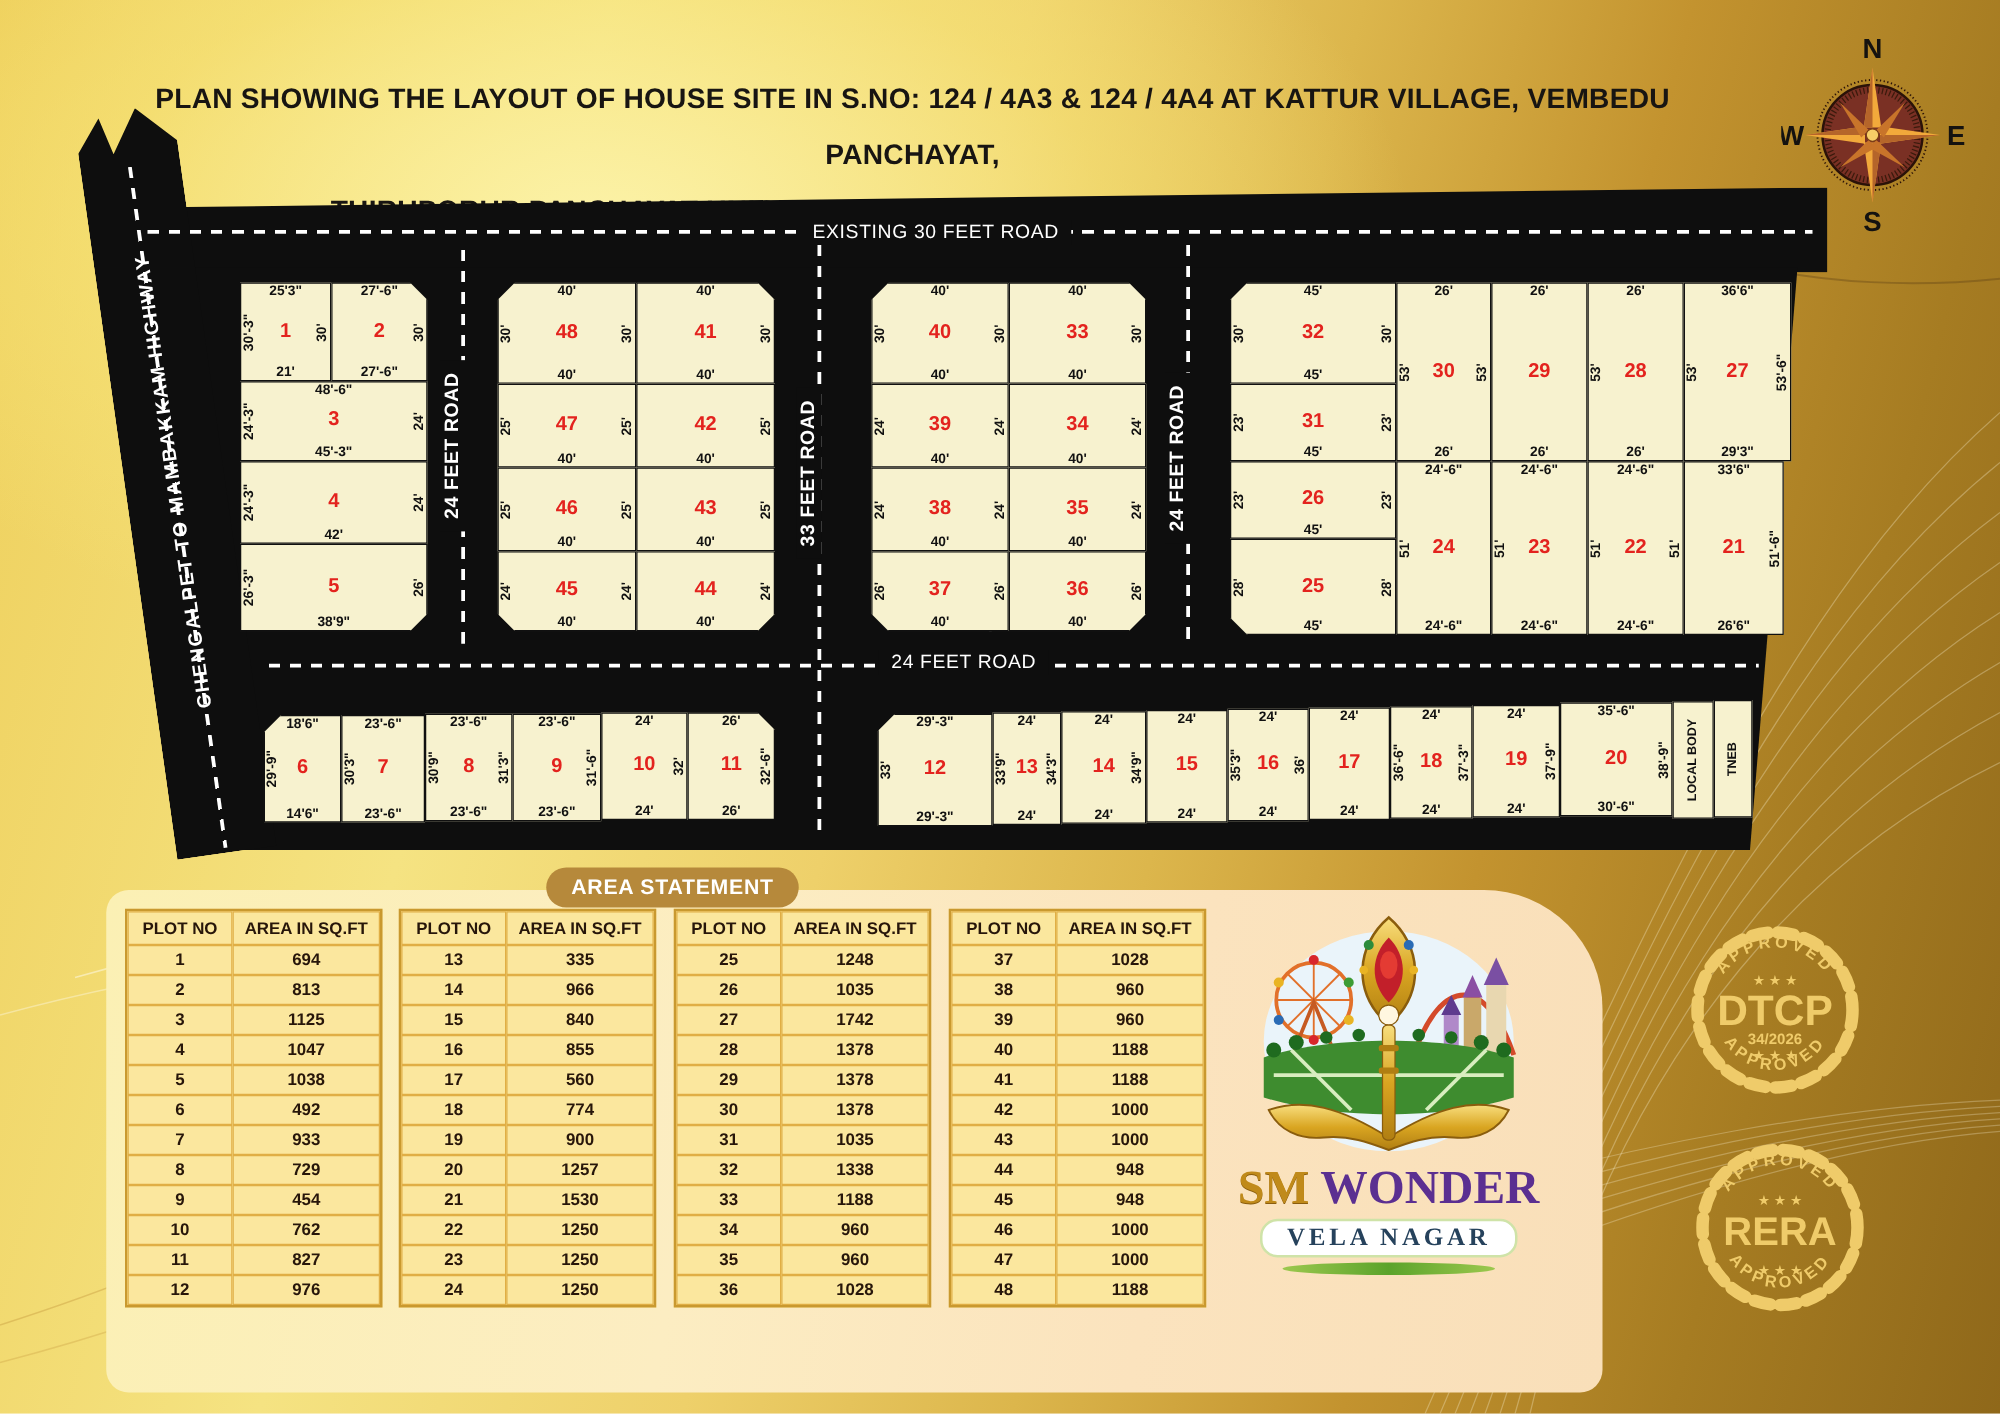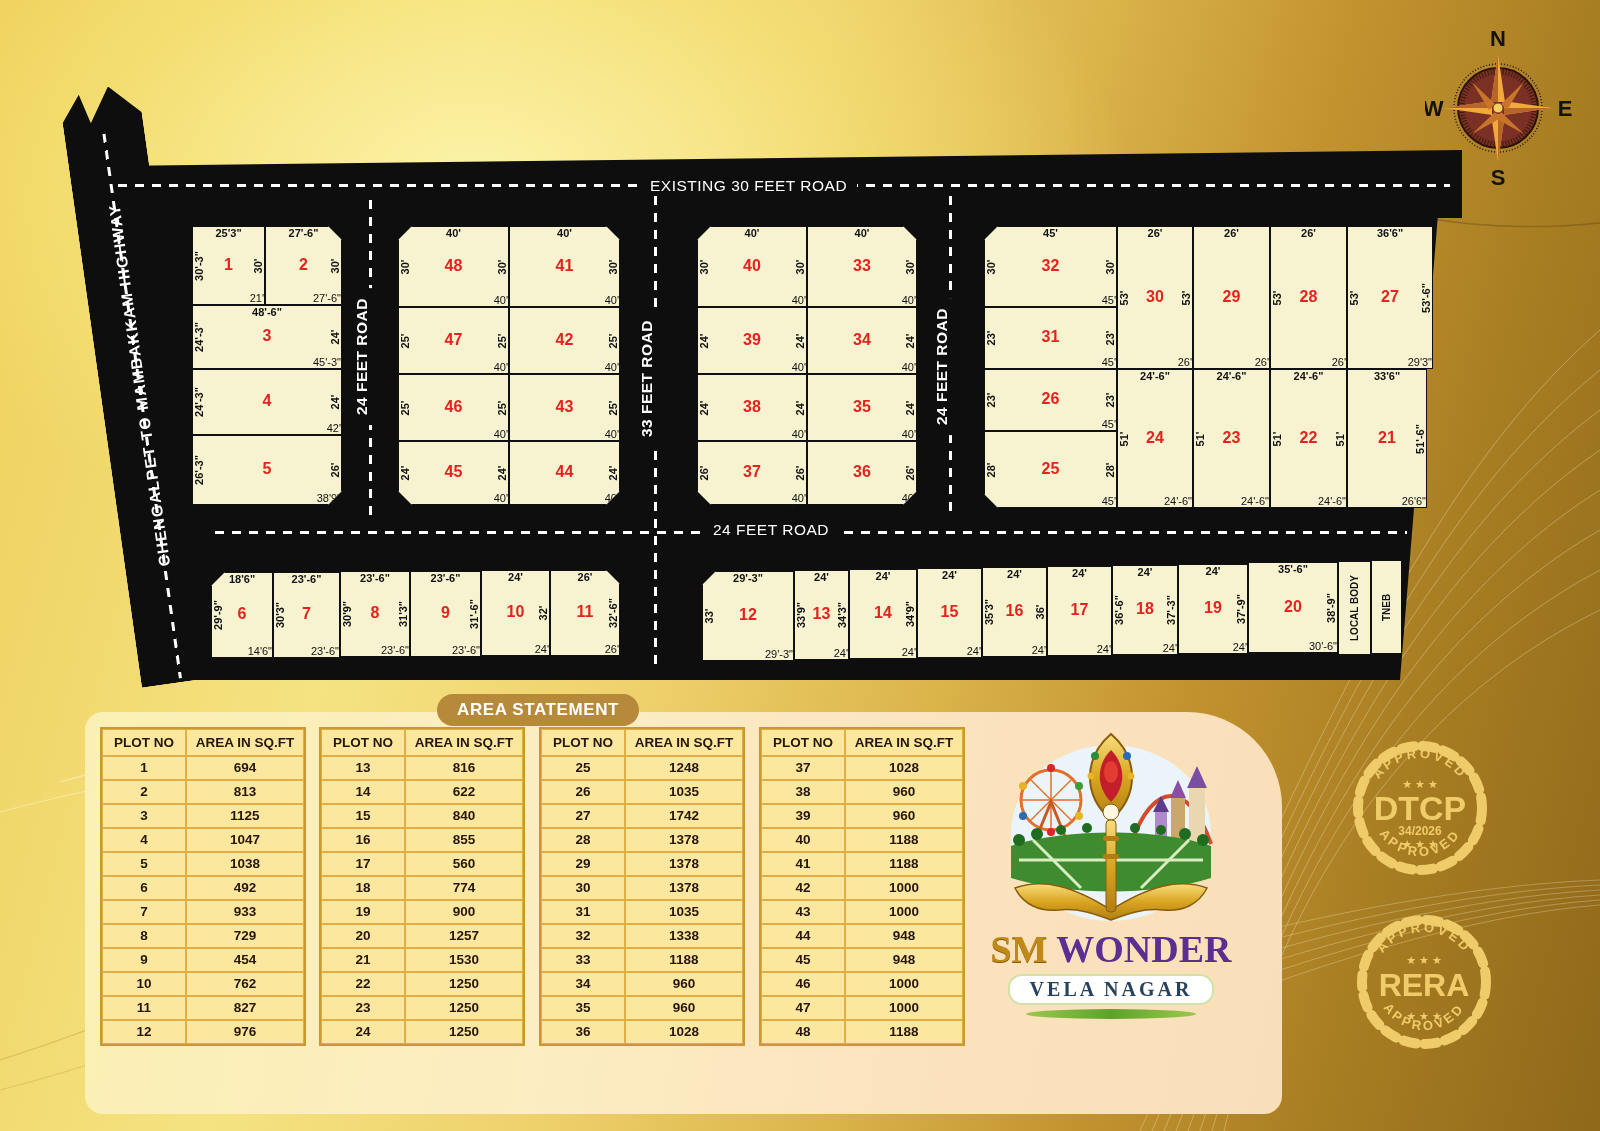--- a/index.html
+++ b/index.html
@@ -27,21 +27,21 @@
   .dash-v{position:absolute;width:3px;background:repeating-linear-gradient(180deg,#fff 0 9px,transparent 9px 17px);}
   .survey{position:absolute;width:2px;background:repeating-linear-gradient(180deg,#1c1c1c 0 7px,transparent 7px 13px);transform-origin:top left;}
   .rlabel{position:absolute;color:#fff;font-weight:normal;font-size:15.5px;background:#0E0E0E;
     padding:1px 10px;white-space:nowrap;letter-spacing:.5px;}
   .rlabel-v{position:absolute;color:#fff;font-weight:bold;font-size:15.5px;background:#0E0E0E;
     writing-mode:vertical-rl;transform:rotate(180deg);padding:10px 1px;white-space:nowrap;letter-spacing:.5px;}
   .plot{position:absolute;background:#F7F2CF;border:1.6px solid #101010;box-sizing:border-box;}
   .plot .pnum{position:absolute;left:0;right:0;top:50%;transform:translateY(-54%);
     text-align:center;font-weight:bold;font-size:16px;color:#E3231E;}
   .plot .dt{position:absolute;top:0px;left:0;right:0;text-align:center;font-weight:bold;font-size:11px;color:#111;white-space:nowrap;}
-  .plot .db{position:absolute;bottom:0px;left:0;right:0;text-align:right;font-weight:normal;font-size:11px;color:#111;white-space:nowrap;}
+  .plot .db{position:absolute;bottom:0px;left:0;right:0;text-align:center;font-weight:bold;font-size:11px;color:#111;white-space:nowrap;}
   .plot .dl{position:absolute;left:0px;top:50%;transform:translateY(-50%) ;writing-mode:vertical-rl;}
   .plot .dr{position:absolute;right:0px;top:50%;transform:translateY(-50%);writing-mode:vertical-rl;}
   .plot .dl,.plot .dr{font-weight:bold;font-size:11px;color:#111;white-space:nowrap;}
   .plot .dl span,.plot .dr span{display:inline-block;transform:rotate(180deg);}
   .plot.strip .slabel{position:absolute;inset:0;display:flex;align-items:center;justify-content:center;
     writing-mode:vertical-rl;transform:rotate(180deg);font-size:10px;font-weight:bold;color:#111;white-space:nowrap;}
   
   .panel{position:absolute;left:85px;top:712px;width:1197px;height:402px;
     border-radius:18px 95px 18px 18px;
     background:linear-gradient(100deg,#FBF0B4 0%,#FCEDC2 40%,#FBE3BE 70%,#F9DFB9 100%);}
@@ -85,20 +85,24 @@
       <path d="M1150,988 C1310,935 1470,897 1600,890" fill="none" stroke="rgba(255,248,222,0.28)" stroke-width="1"></path>
       <path d="M1150,974 C1310,925 1470,891 1600,885" fill="none" stroke="rgba(255,248,222,0.28)" stroke-width="1"></path>
       <path d="M1150,960 C1310,915 1470,885 1600,880" fill="none" stroke="rgba(255,248,222,0.28)" stroke-width="1"></path>
       <path d="M60,782 C260,724 480,712 700,730" fill="none" stroke="rgba(255,255,255,0.45)" stroke-width="1.2"></path>
       <path d="M0,812 C220,752 470,738 690,756" fill="none" stroke="rgba(255,255,255,0.35)" stroke-width="1.2"></path>
       <path d="M0,1060 C150,1012 260,962 330,872" fill="none" stroke="rgba(195,150,60,0.40)" stroke-width="1.2"></path>
       <path d="M0,1090 C170,1046 290,992 370,900" fill="none" stroke="rgba(195,150,60,0.30)" stroke-width="1.2"></path>
       <path d="M1398,212 C1460,227 1532,230 1600,223" fill="none" stroke="rgba(90,60,20,0.35)" stroke-width="1.5"></path>
     </svg>
 
+  <div class="title">
+    <div>PLAN SHOWING THE LAYOUT OF HOUSE SITE IN S.NO: 124 / 4A3 &amp; 124 / 4A4 AT KATTUR VILLAGE, VEMBEDU PANCHAYAT,</div>
+    <div>THIRUPORUR PANCHAYAT UNION, THIRUPORUR TALUK, CHENGALPATTU DISTRICT</div>
+  </div>
 
   <svg class="deco" style="left:1425px;top:28px;width:150px;height:160px;position:absolute;" viewBox="0 0 150 160">
     <circle cx="73" cy="80" r="40" fill="#7A3024" stroke="#2A1208" stroke-width="2"></circle>
     <circle cx="73" cy="80" r="44" fill="none" stroke="#2A1208" stroke-width="1.5" stroke-dasharray="1 2"></circle>
     <circle cx="73" cy="80" r="36" fill="none" stroke="#3A1A0C" stroke-width="5" stroke-dasharray="1 2"></circle>
     <g>
       <polygon points="73,26 80,74 66,74" fill="#F2A93B"></polygon>
         <polygon points="73,26 73,74 66,74" fill="#B5652A"></polygon>
       <polygon points="73,134 80,86 66,86" fill="#F2A93B"></polygon>
         <polygon points="73,134 73,86 80,86" fill="#B5652A"></polygon>
@@ -497,25 +501,25 @@
           <div class="acell">976</div>
         </div>
       </div>
       <div class="atable" style="left: 319px;">
         <div class="arow ahead">
           <div class="acell">PLOT NO</div>
           <div class="acell">AREA IN SQ.FT</div>
         </div>
         <div class="arow">
           <div class="acell">13</div>
-          <div class="acell">816</div>
+          <div class="acell">335</div>
         </div>
         <div class="arow">
           <div class="acell">14</div>
-          <div class="acell">622</div>
+          <div class="acell">966</div>
         </div>
         <div class="arow">
           <div class="acell">15</div>
           <div class="acell">840</div>
         </div>
         <div class="arow">
           <div class="acell">16</div>
           <div class="acell">855</div>
         </div>
         <div class="arow">

